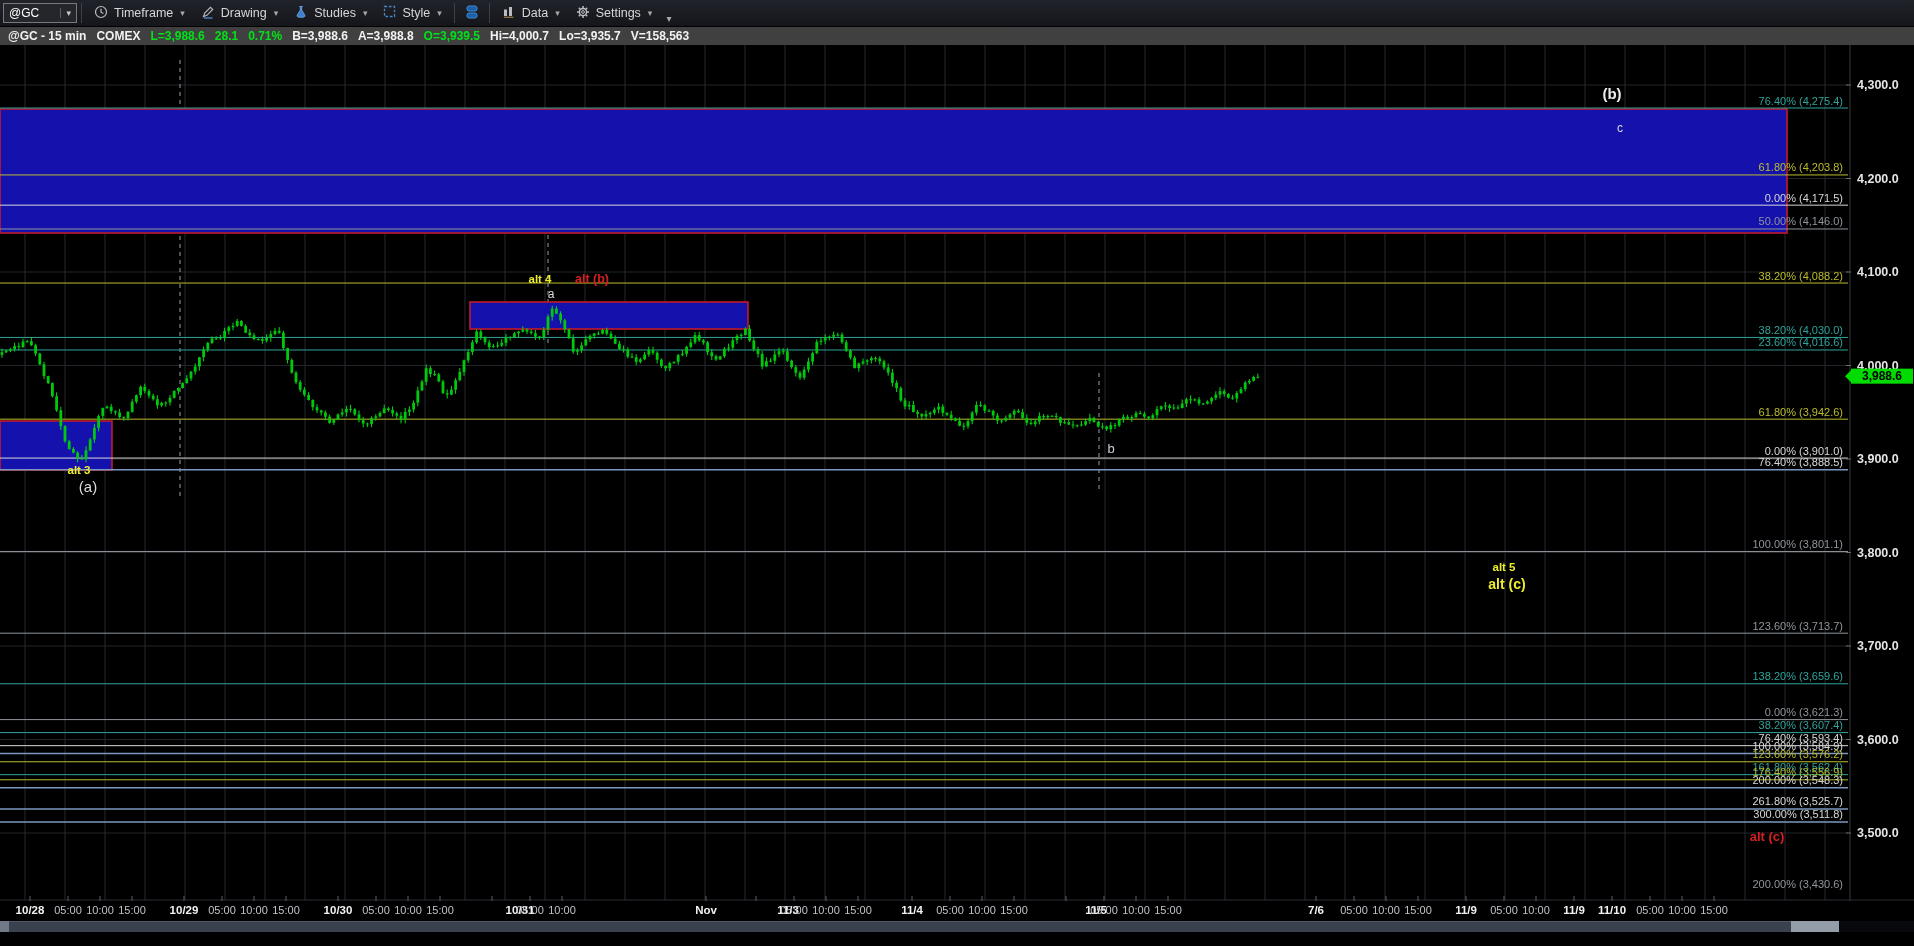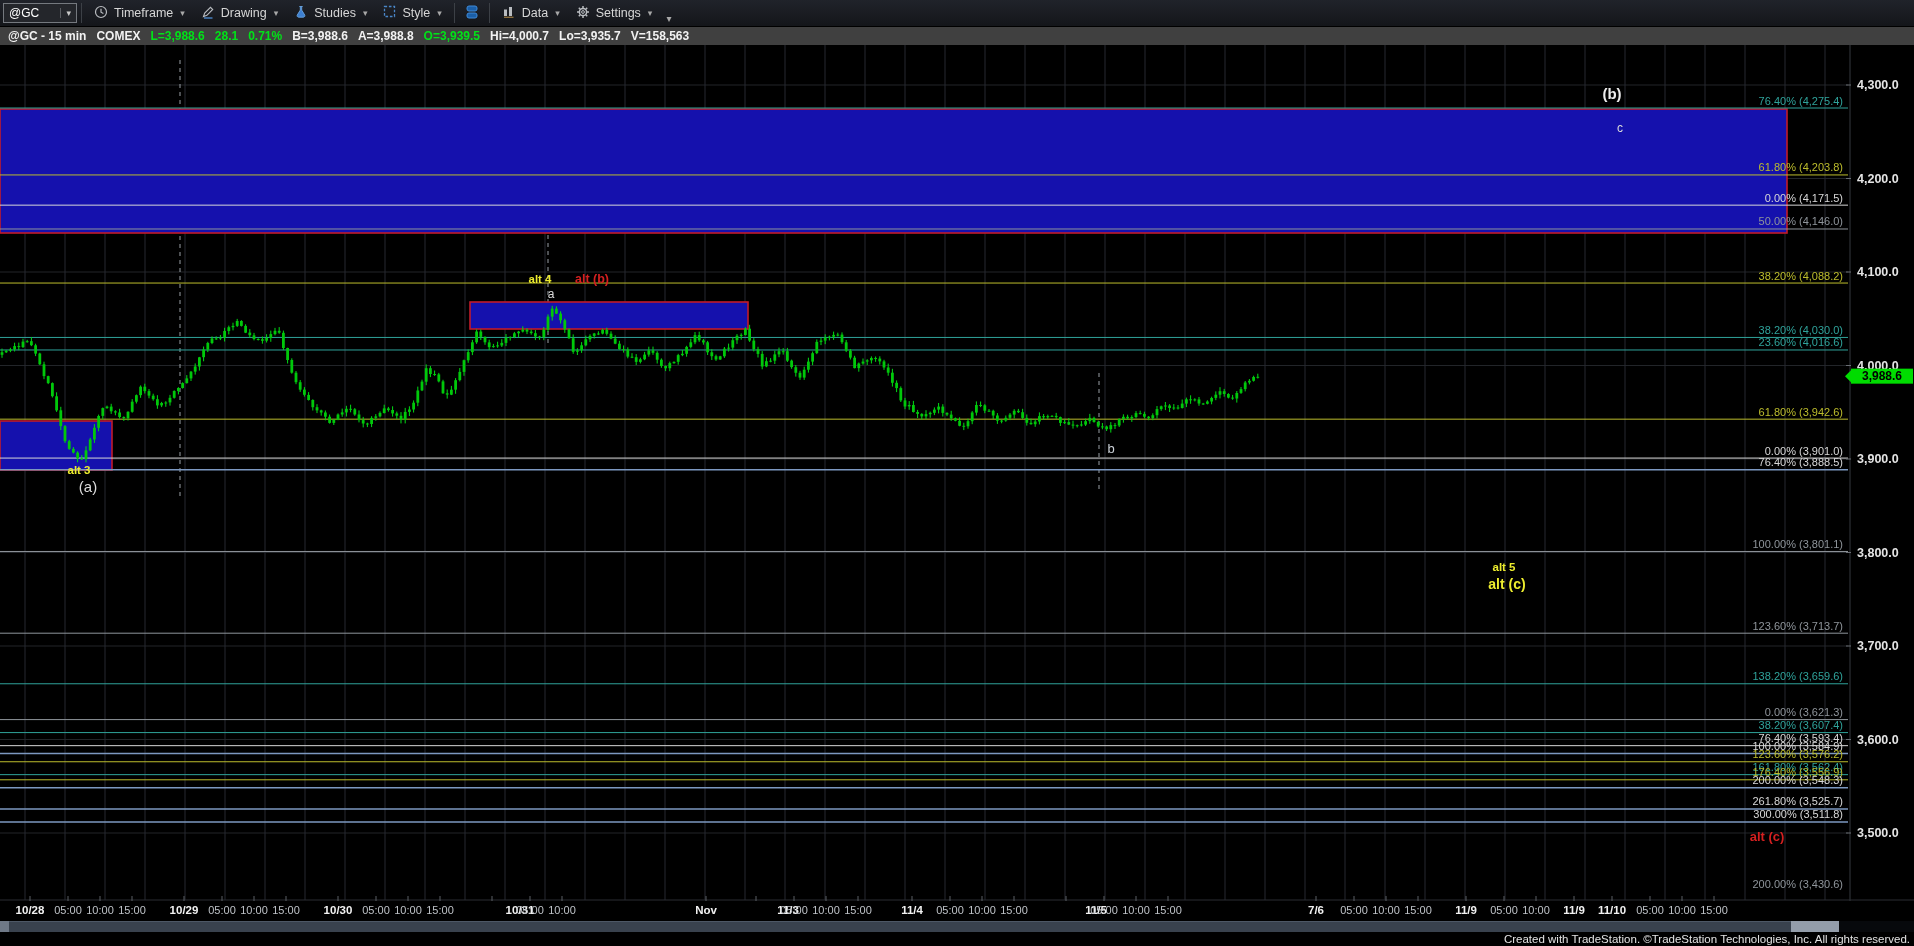--- a/index.html
+++ b/index.html
@@ -973,17 +973,14 @@
       <div class="tick" style="left: 1682px;">10:00</div>
       <div class="tick" style="left: 1714px;">15:00</div>
     </div>
 
   <div class="scrollbar">
     <div class="sb-nub"></div>
     <div class="sb-thumb"></div>
     <div class="sb-light"></div>
   </div>
 
-  <div class="credit">
-    <span>Created with TradeStation. ©TradeStation Technologies, Inc. All rights reserved.</span>
-  </div>
 
 </div>
 
 </body></html>

